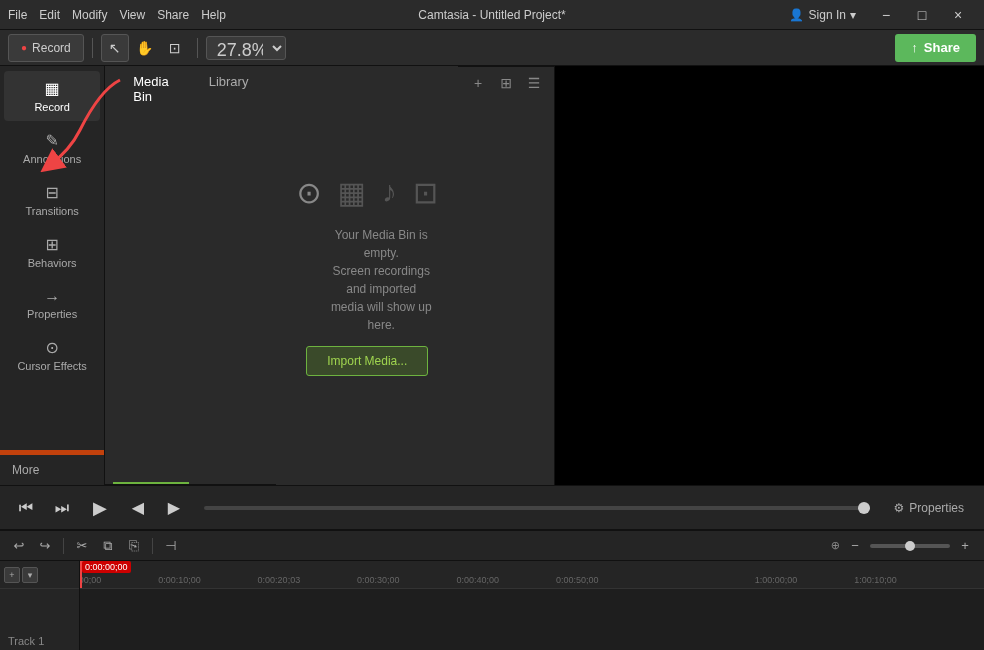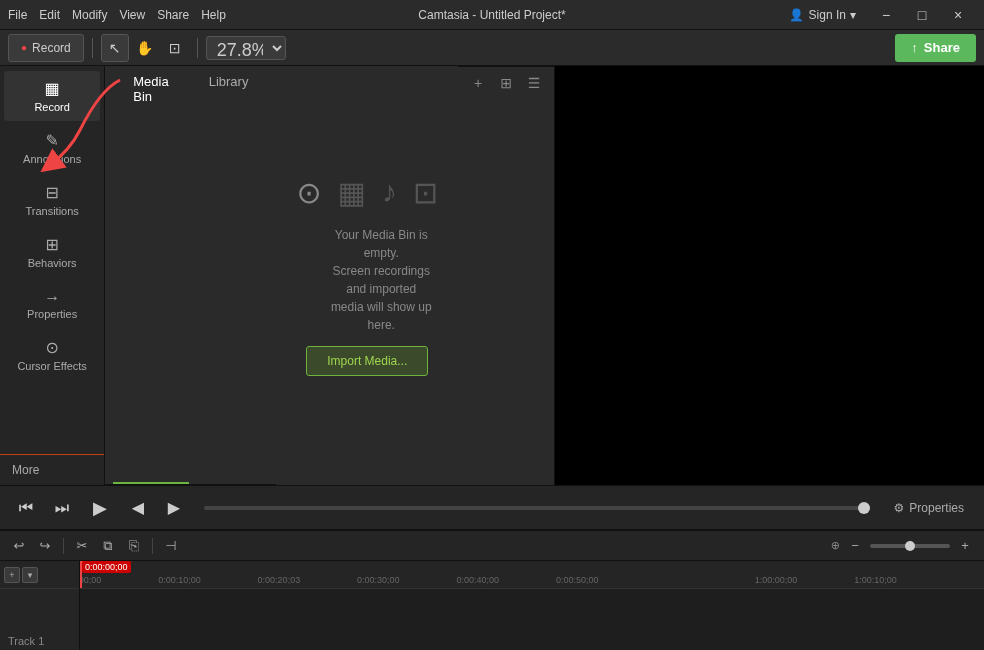--- a/index.html
+++ b/index.html
@@ -165,21 +165,21 @@
     }
     .sidebar-more {
       margin-top: auto;
       padding: 8px 12px;
       display: flex;
       align-items: center;
       gap: 6px;
       cursor: pointer;
       color: #aaa;
       font-size: 12px;
-      border-top: 1px solid #c2410c;
+      border-top: 5px solid #c2410c;
     }
 
     
     #content-panel {
       flex: 1;
       background: #2a2a2a;
       display: flex;
       flex-direction: row;
     }
     .panel-tabs {

